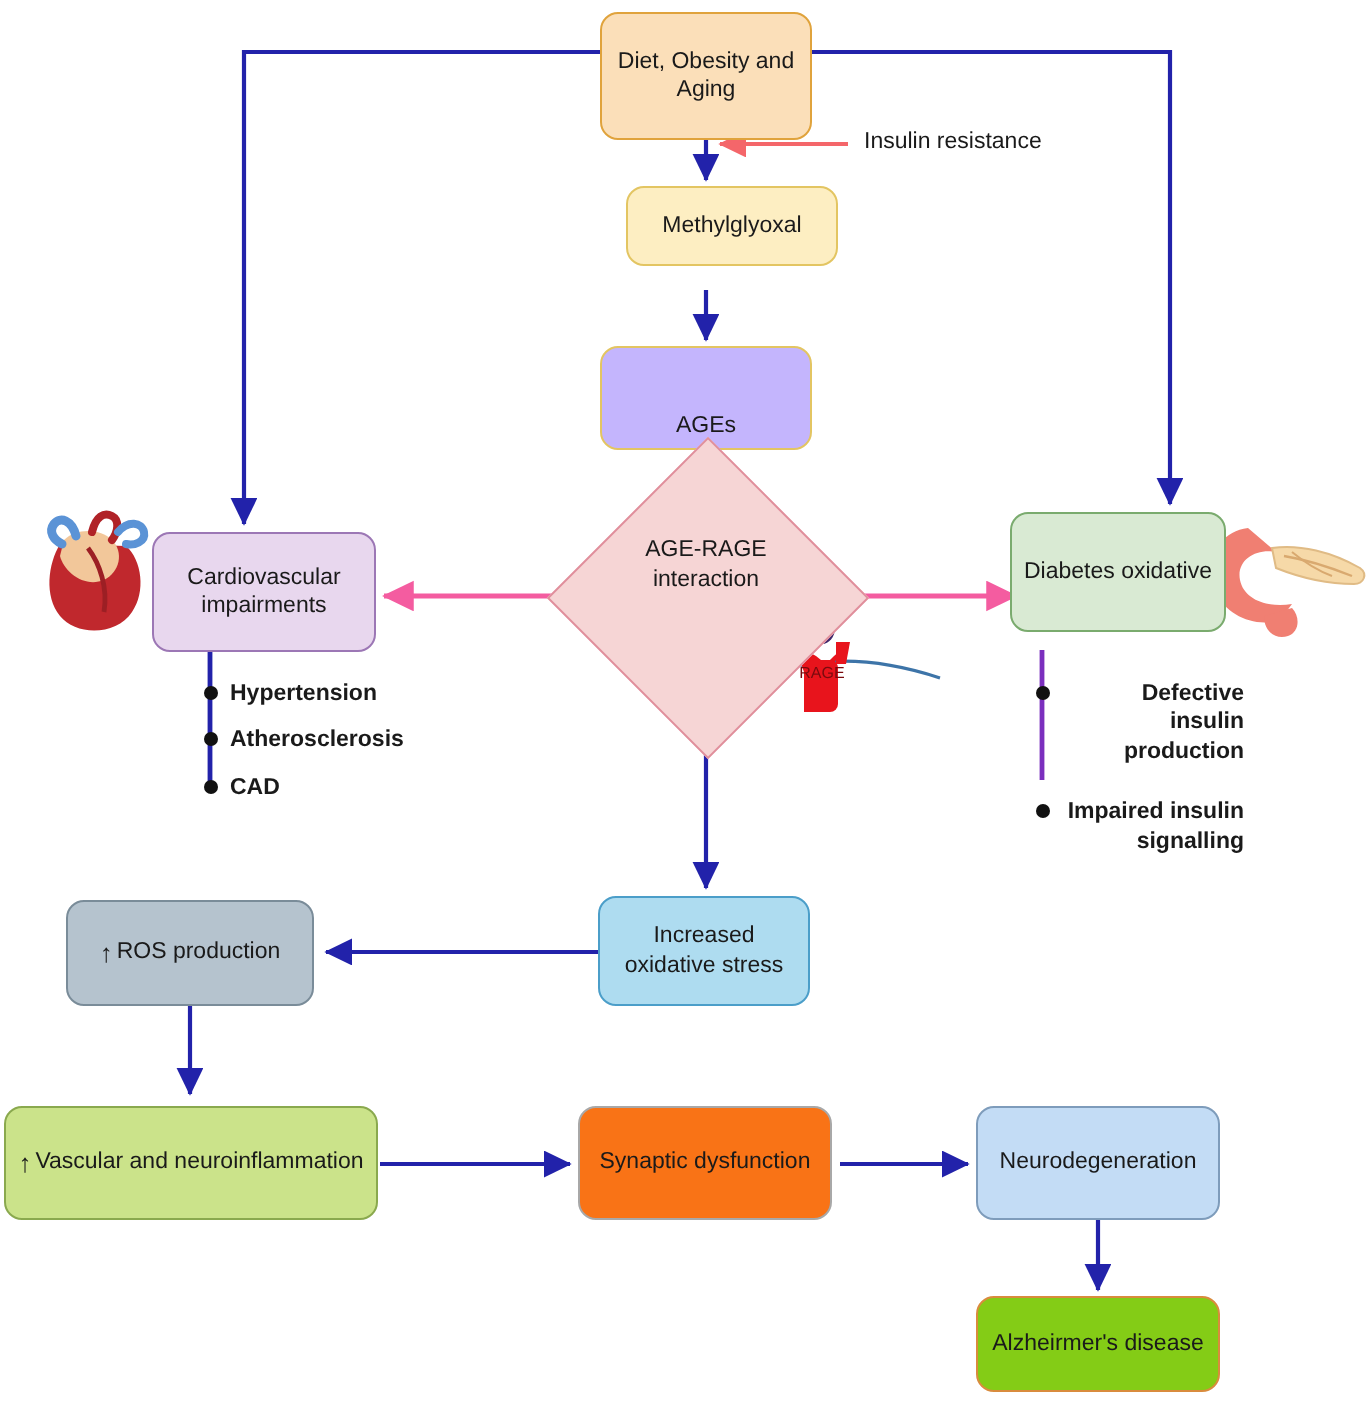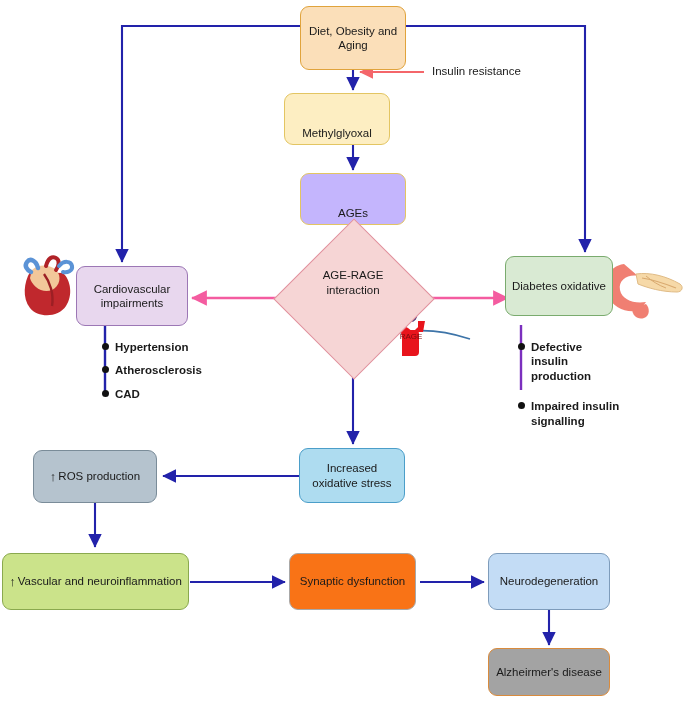--- a/index.html
+++ b/index.html
@@ -16,35 +16,35 @@
   .n-diet     {background:#fbdfb9;border:1.4px solid #e0a33c;}
   .n-mgo      {background:#fdeec2;border:1.4px solid #e3c562;}
   .n-ages     {background:#c4b5fd;border:1.4px solid #e3c562;align-items:flex-end;}
   .n-cardio   {background:#e8d7ee;border:1.4px solid #9c77b5;}
   .n-diabetes {background:#d9ead3;border:1.4px solid #7aab6e;}
   .n-oxi      {background:#aedcf0;border:1.4px solid #4b9ec9;}
   .n-ros      {background:#b5c3ce;border:1.4px solid #7a8c99;}
   .n-vasc     {background:#cbe38a;border:1.4px solid #8aa94e;}
   .n-synap    {background:#f97316;border:1.4px solid #a8a8a8;}
   .n-neuro    {background:#c3dcf5;border:1.4px solid #7e9cbb;}
-  .n-alz      {background:#a3a3a3;border:1.4px solid #d98b3d;}
+  .n-alz      {background:#84cc16;border:1.4px solid #d98b3d;}
 
   .diamond{position:absolute;width:112px;height:112px;left:297px;top:242px;
            transform:rotate(45deg);background:#f6d5d5;border:1.4px solid #e08f9c;}
   .diamond-label{position:absolute;left:292px;top:268px;width:122px;text-align:center;
                  font-size:11.5px;line-height:1.3;color:#1a1a1a;}
 
   .bullet-list{position:absolute;font-size:11.5px;line-height:1.25;font-weight:bold;}
   .bullet-row{position:relative;display:flex;align-items:flex-start;margin-bottom:9px;}
   .bullet-dot{width:7px;height:7px;border-radius:50%;background:#111;flex:0 0 7px;
               margin-top:3px;margin-right:6px;}
   .bullet-txt{display:block;}
   .bl-left .bullet-txt{text-align:left;}
   .bl-right{width:104px;}
-  .bl-right .bullet-txt{text-align:left;width:96px;}
+  .bl-right .bullet-txt{text-align:right;width:96px;}
 
   .side-label{position:absolute;font-size:11.5px;color:#1a1a1a;white-space:nowrap;}
 
   .uparrow{font-size:13px;line-height:1;margin-right:2px;font-weight:600;}
   .inline-row{display:flex;align-items:center;justify-content:center;}
 
   .organ{position:absolute;}
   .rage{position:absolute;left:383px;top:306px;width:56px;height:56px;}
 </style>
 </head>
@@ -128,21 +128,21 @@
     <path d="M14 15 L21 15 L22 26 L18 26 Z" fill="#e8141c"></path>
     <path d="M35 15 L42 15 L40 26 L35 26 Z" fill="#e8141c"></path>
     <rect x="20" y="24" width="16" height="26" rx="4" fill="#e8141c"></rect>
     <text x="28" y="33" font-size="8" fill="#7a0a0e" text-anchor="middle" font-family="Liberation Sans, sans-serif">RAGE</text>
   </svg>
 
   <div class="node n-diet" style="left:300px;top:6px;width:106px;height:64px;">
     <span class="lbl">Diet, Obesity and Aging</span>
   </div>
 
-  <div class="node n-mgo" style="left:284px;top:93px;width:106px;height:52px;align-items:flex-end;">
+  <div class="node n-mgo" style="left:313px;top:93px;width:106px;height:40px;">
     <span class="lbl">Methylglyoxal</span>
   </div>
 
   <div class="node n-ages" style="left:300px;top:173px;width:106px;height:52px;">
     <span class="lbl">AGEs</span>
   </div>
 
   <div class="diamond"></div>
   <div class="diamond-label">
     <span>AGE-RAGE</span><br>

